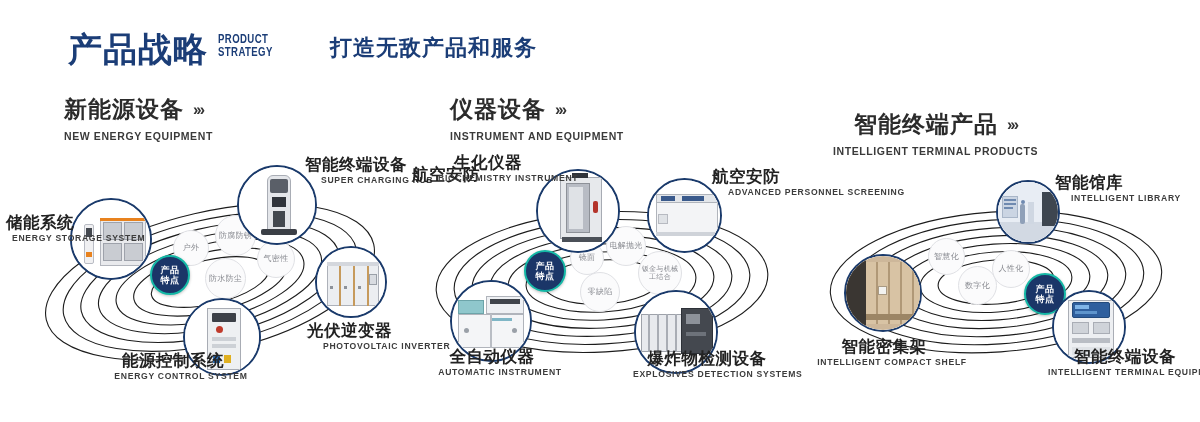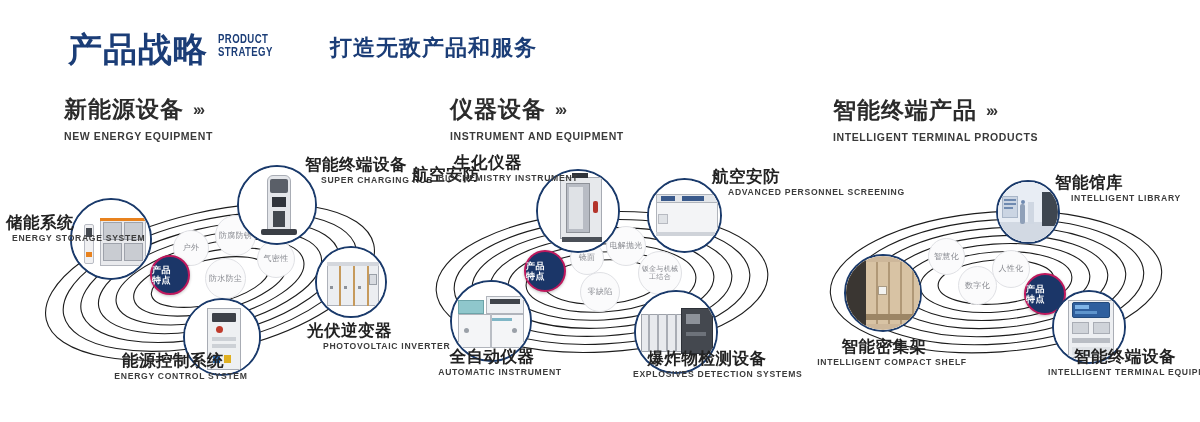--- a/index.html
+++ b/index.html
@@ -75,22 +75,22 @@
   
   .bub{
     position:absolute; border-radius:50%;
     background:#fbfbfc; border:1px solid #e0e1e5;
     display:flex; align-items:center; justify-content:center;
     color:#8b8d93; font-size:8px; line-height:9.5px; text-align:center;
     letter-spacing:0.3px;
   }
   .badge{
     position:absolute; border-radius:50%;
-    background:#1b3668; border:2px solid #be185d;
-    display:flex; align-items:center; justify-content:flex-start;
+    background:#1b3668; border:2px solid #14b8a6;
+    display:flex; align-items:center; justify-content:center;
     color:#fff; font-size:9px; font-weight:bold; line-height:10.5px;
     text-align:center; letter-spacing:0.5px;
     box-shadow:0 1px 3px rgba(0,0,0,.25);
   }
 
   
   .art{ position:absolute; left:0; top:0; width:100%; height:100%; background:#fff; }
   .bx{ position:absolute; }
 </style>
 </head>
@@ -112,21 +112,21 @@
   <div class="sec-en">NEW ENERGY EQUIPMENT</div>
 </div>
 
 <div class="sec-head" id="sec-head-1" style="left:450px; top:95px;">
   <div class="sec-cn">
     <span>仪器设备</span><span class="sec-arrows">›››</span>
   </div>
   <div class="sec-en">INSTRUMENT AND EQUIPMENT</div>
 </div>
 
-<div class="sec-head" id="sec-head-2" style="left:833px; top:96px;">
+<div class="sec-head" id="sec-head-2" style="left:833px; top:110px;text-align:center;">
   <div class="sec-cn">
     <span>智能终端产品</span><span class="sec-arrows">›››</span>
   </div>
   <div class="sec-en">INTELLIGENT TERMINAL PRODUCTS</div>
 </div>
 
 <div class="cluster" id="cluster-0">
   <svg class="orbit-svg" viewBox="0 0 400 272">
     <g transform="translate(200,132) rotate(-13)" fill="none" stroke="#1c1c1c" stroke-width="1.1">
       <ellipse rx="60" ry="22"></ellipse>

